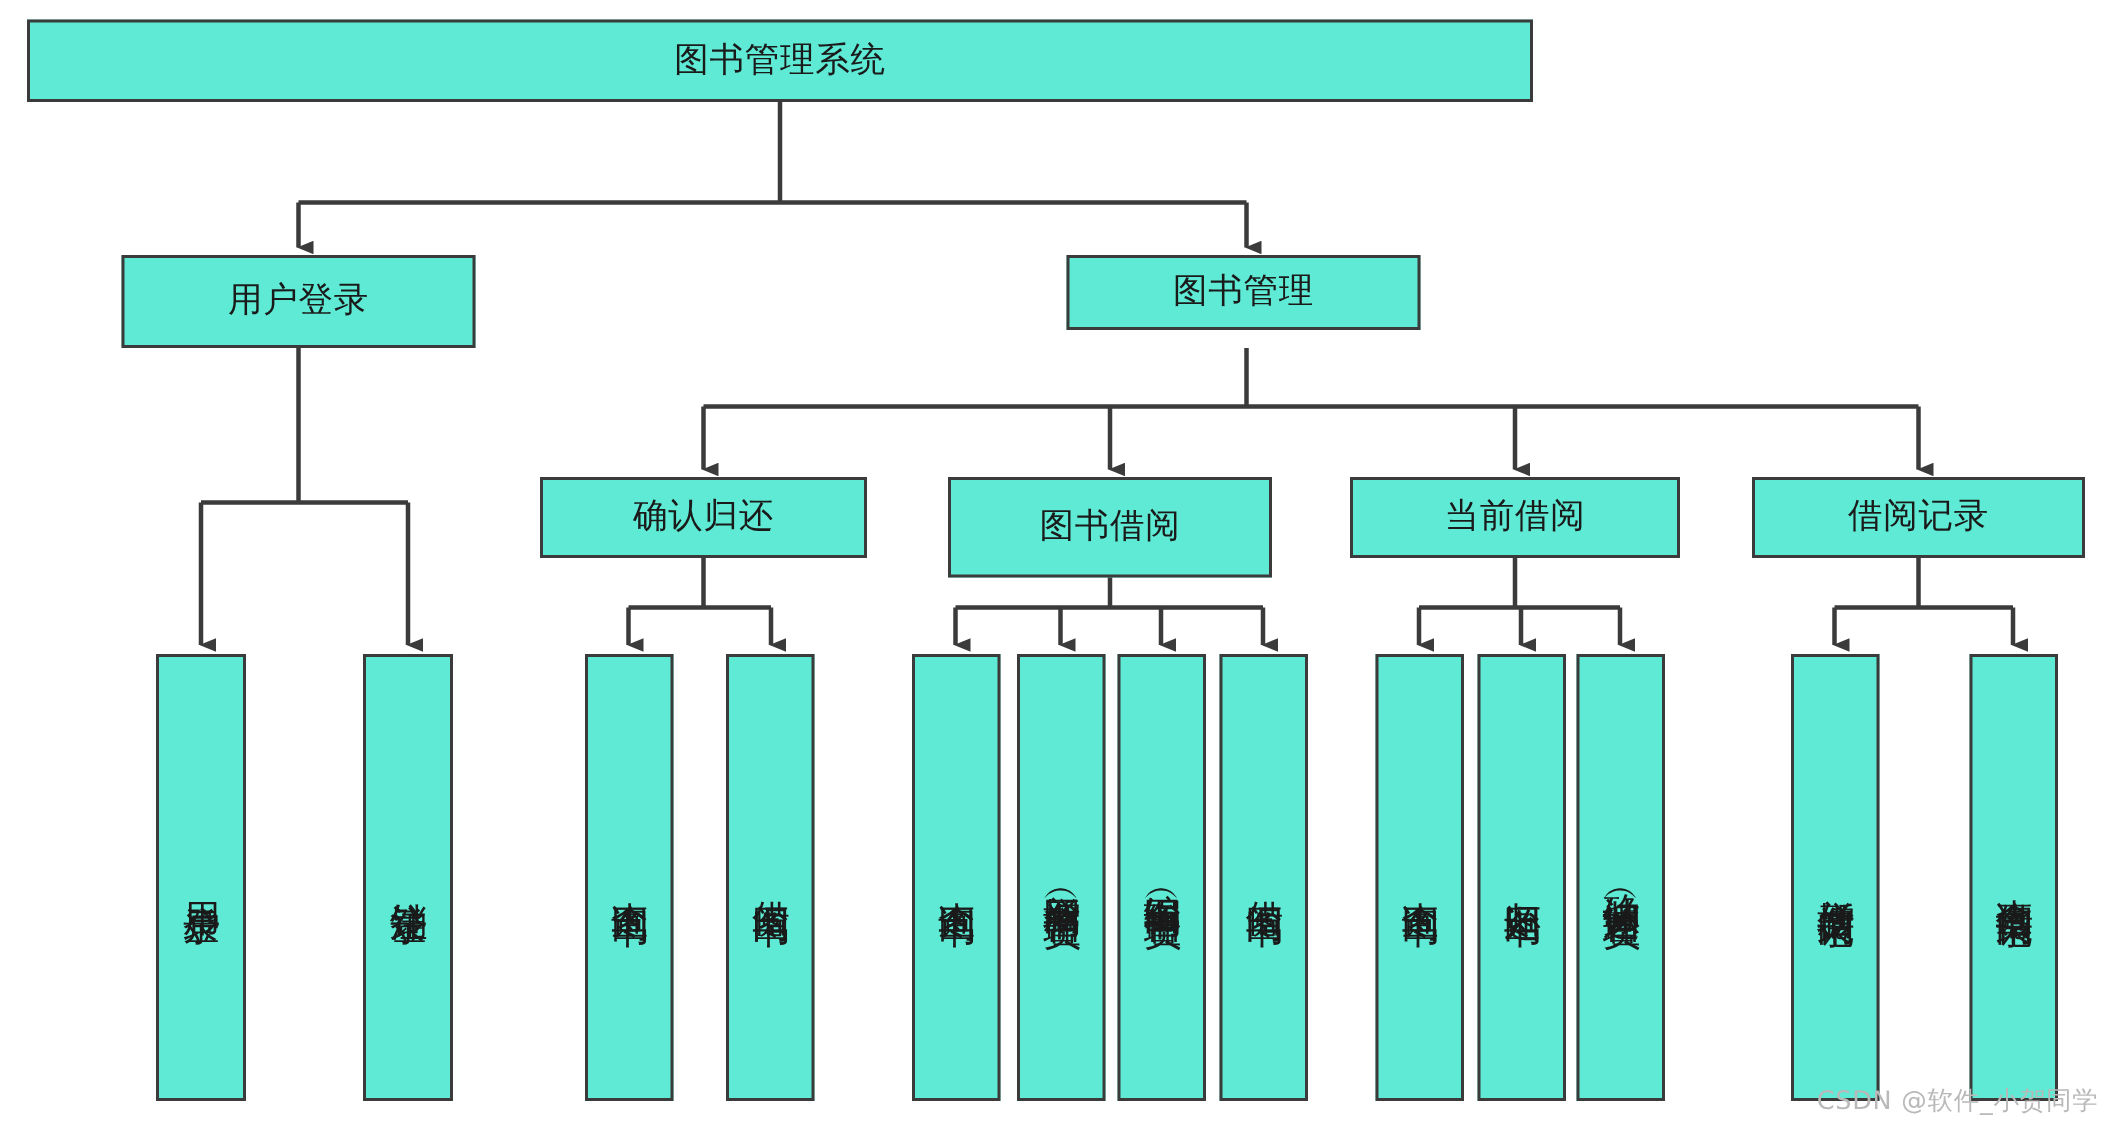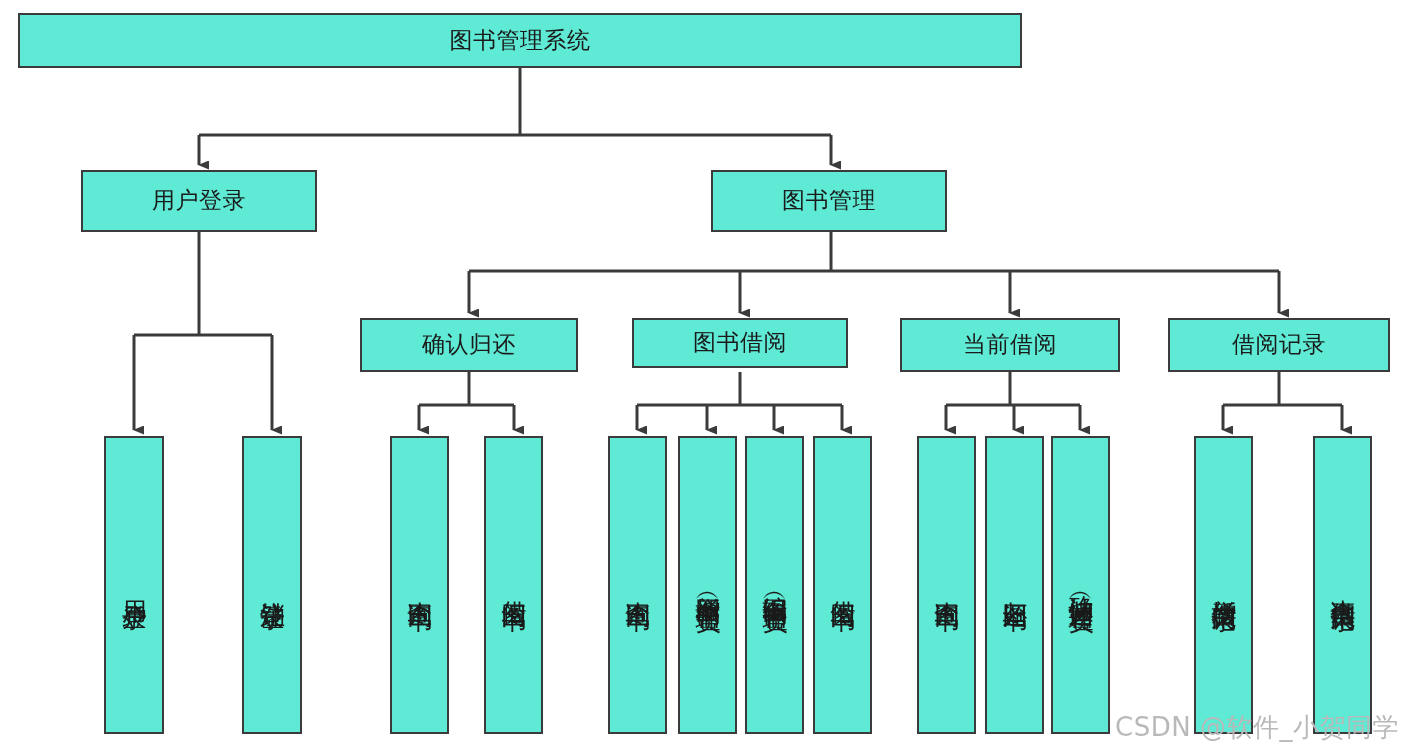--- a/index.html
+++ b/index.html
@@ -56,21 +56,21 @@
     font-size: 25px;
     line-height: 1.12;
     letter-spacing: 2px;
     white-space: nowrap;
     max-height: 280px;
   }
   #watermark {
     position: absolute;
     right: 6px;
     bottom: 2px;
-    font-size: 26px;
+    font-size: 17px;
     color: #b9b9b9;
     letter-spacing: 0.5px;
     z-index: 5;
     user-select: none;
     white-space: nowrap;
   }
 </style>
 </head>
 <body>
 
@@ -127,29 +127,29 @@
   </svg>
 
   <div class="node horizontal" style="left:18px; top:13px; width:1004px; height:55px;">
     <span class="node-label">图书管理系统</span>
   </div>
 
   <div class="node horizontal" style="left:81px; top:170px; width:236px; height:62px;">
     <span class="node-label">用户登录</span>
   </div>
 
-  <div class="node horizontal" style="left:711px; top:170px; width:236px; height:62px;">
+  <div class="node horizontal" style="left:711px; top:170px; width:236px; height:50px;">
     <span class="node-label">图书管理</span>
   </div>
 
   <div class="node horizontal" style="left:360px; top:318px; width:218px; height:54px;">
     <span class="node-label">确认归还</span>
   </div>
 
-  <div class="node horizontal" style="left:632px; top:318px; width:216px; height:50px;">
+  <div class="node horizontal" style="left:632px; top:318px; width:216px; height:67px;">
     <span class="node-label">图书借阅</span>
   </div>
 
   <div class="node horizontal" style="left:900px; top:318px; width:220px; height:54px;">
     <span class="node-label">当前借阅</span>
   </div>
 
   <div class="node horizontal" style="left:1168px; top:318px; width:222px; height:54px;">
     <span class="node-label">借阅记录</span>
   </div>

